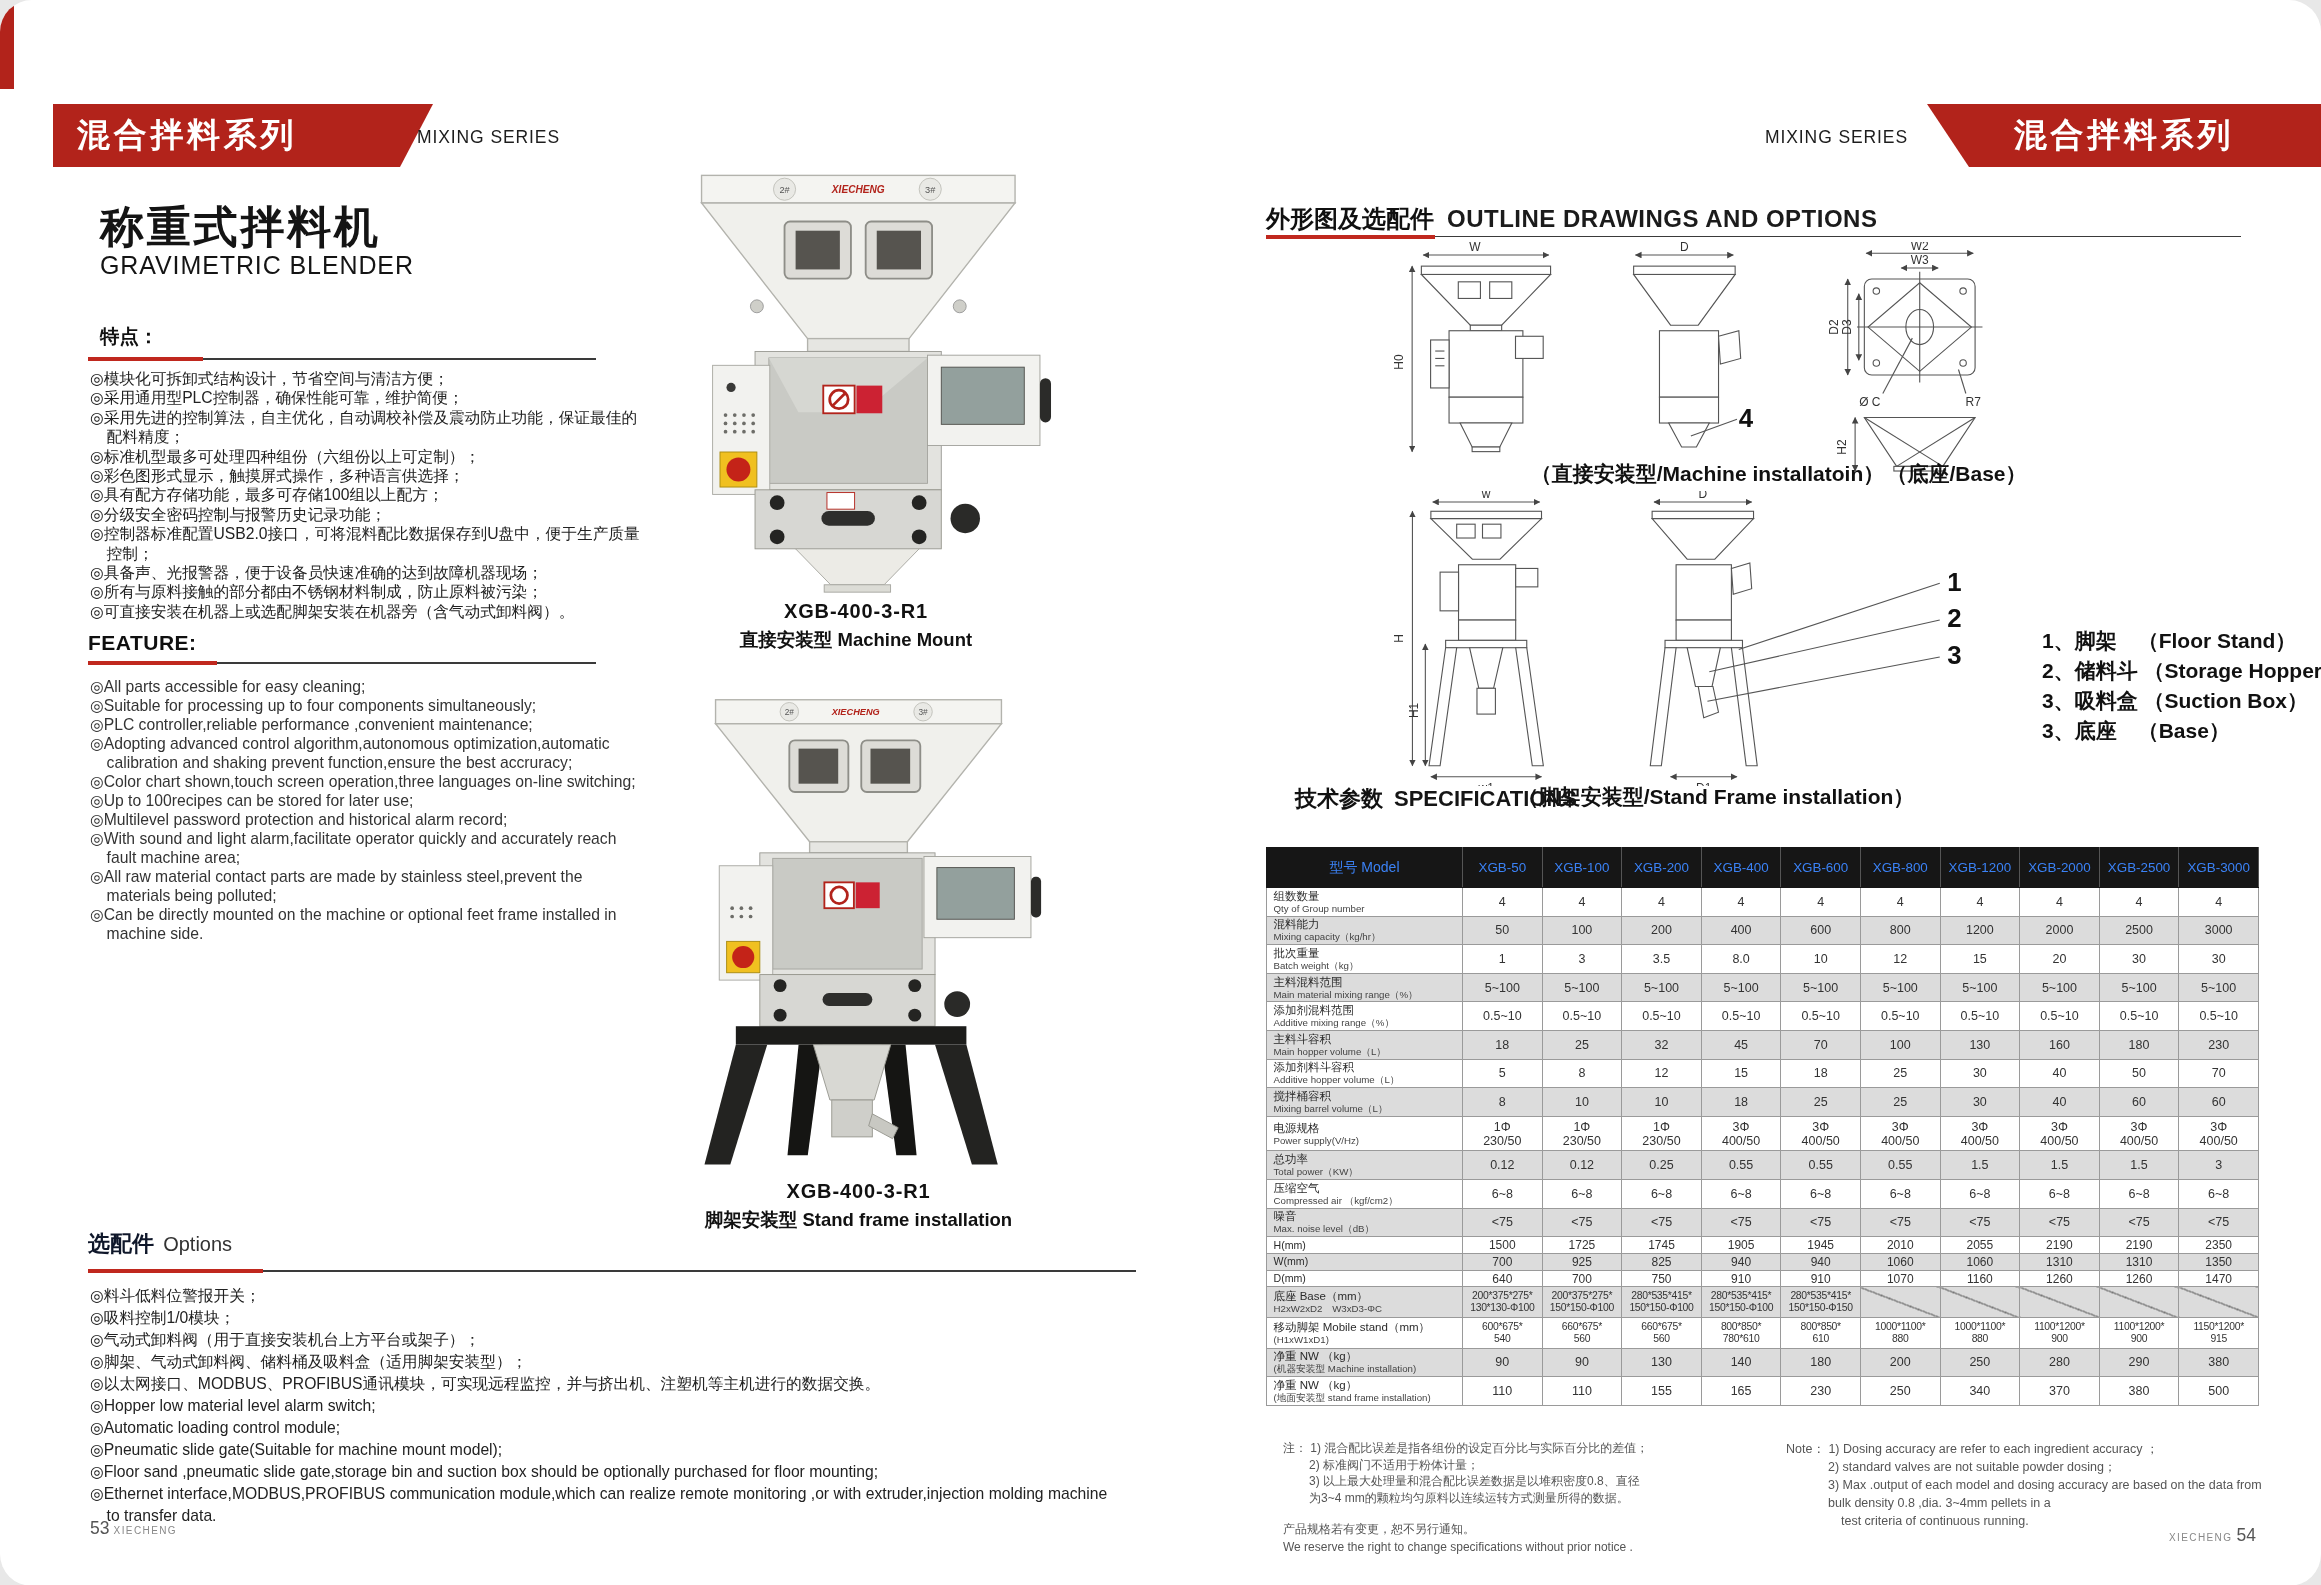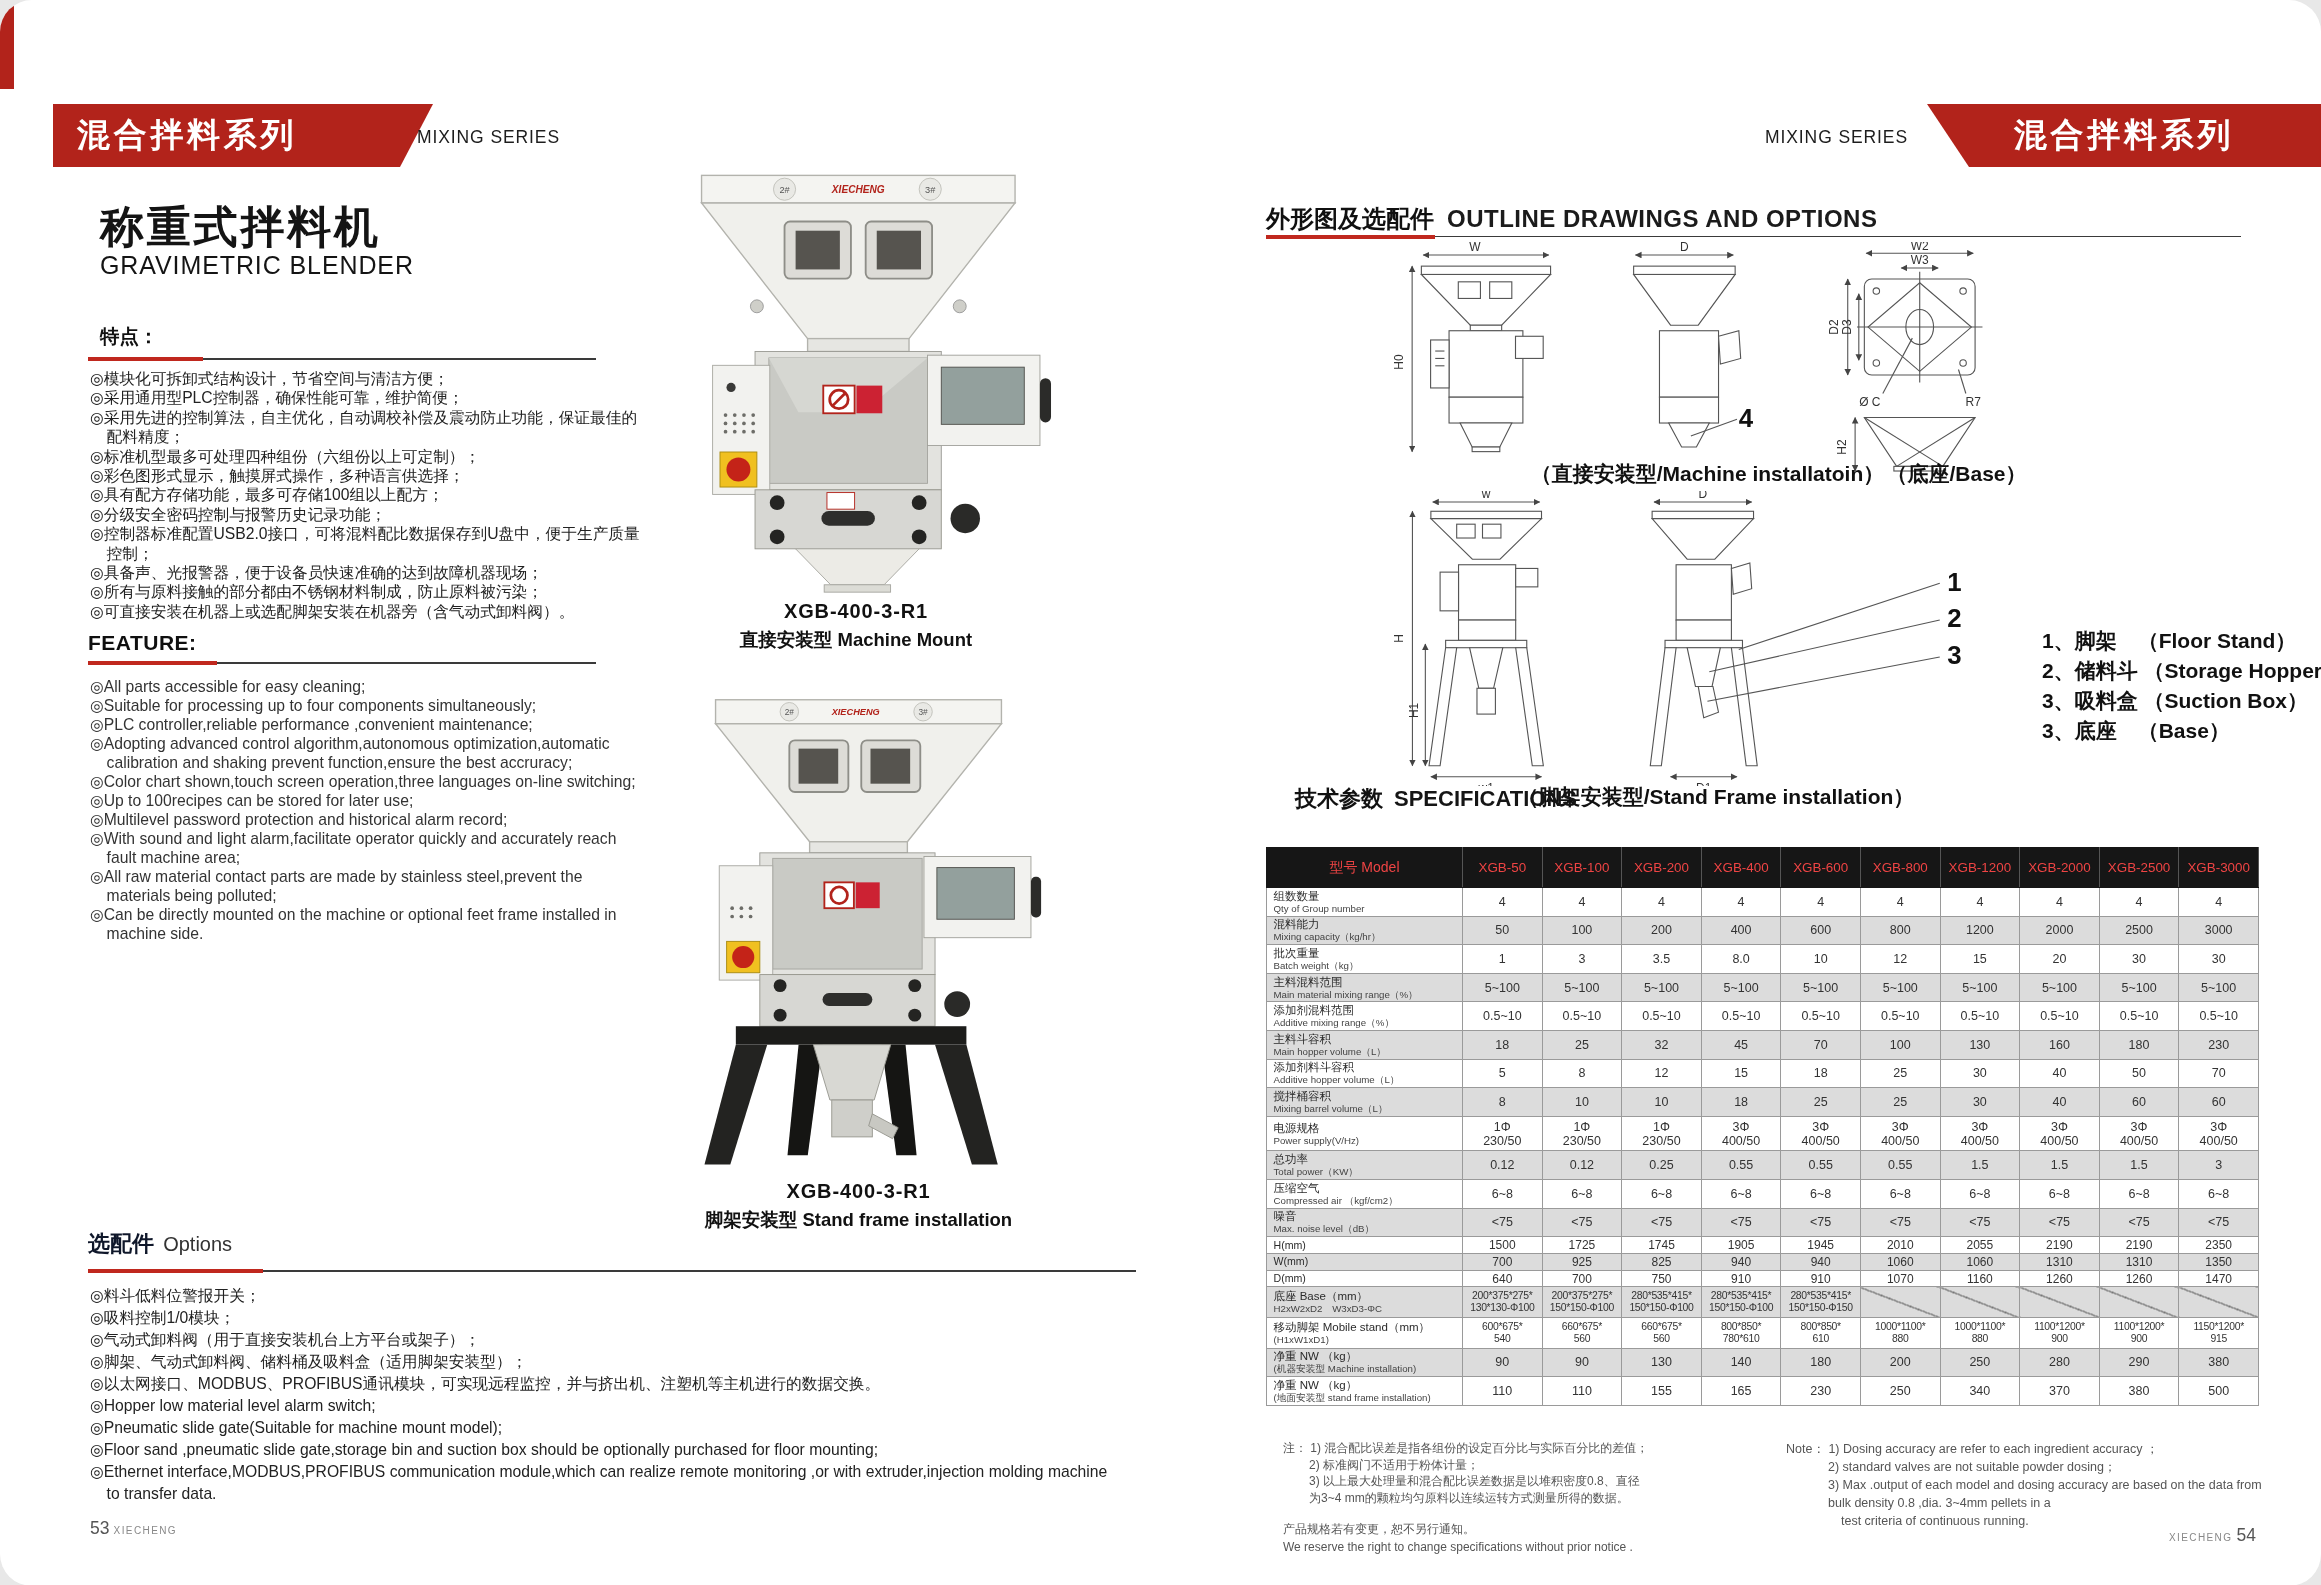--- a/index.html
+++ b/index.html
@@ -37,21 +37,21 @@
   
   .outline-head-cn{font-size:24px;font-weight:bold;color:#101010;}
   .outline-head-en{font-size:24px;font-weight:bold;color:#1b1b1b;margin-left:13px;letter-spacing:0.5px;}
   .draw-caption{font-size:21px;font-weight:600;color:#111;text-align:center;}
   .legend{font-size:21px;font-weight:600;color:#111;line-height:30px;white-space:nowrap;}
   .spec-head-cn{font-size:22px;font-weight:bold;color:#111;}
   .spec-head-en{font-size:22px;font-weight:bold;color:#151515;margin-left:11px;}
   
   table.spec{border-collapse:collapse;table-layout:fixed;width:993px;font-family:"Liberation Sans","DejaVu Sans",sans-serif;}
   table.spec th,table.spec td{border:0.9px solid #9a9a9a;overflow:hidden;}
-  table.spec thead th{background:#161616;color:#ef4444;font-size:13.4px;font-weight:400;
+  table.spec thead th{background:#161616;color:#3b82f6;font-size:13.4px;font-weight:400;
     height:37px;border:0.9px solid #161616;border-right:0.9px solid #555;margin-top:24px;}
   table.spec thead th.lbl{font-size:14px;text-align:center;}
   table.spec tbody tr:nth-child(even){background:#dcdcdc;}
   table.spec tbody tr:nth-child(odd){background:#ffffff;}
   table.spec tbody th{ text-align:left;padding:1.8px 3.7px 1.8px 6.5px;font-weight:400;}
   table.spec tbody th .cn{font-size:11.5px;color:#2b2b2b;line-height:13px;}
   table.spec tbody th .en{font-size:9.7px;color:#444;line-height:11px;}
   table.spec td{text-align:center;font-size:12.5px;color:#333;padding:2.8px 0.9px;line-height:14px;}
   table.spec td.tight{font-size:10.4px;line-height:12px;letter-spacing:-0.3px;}
   table.spec td.diag{background-image:linear-gradient(to top right,transparent 48.8%,#777 48.8%,#777 51.2%,transparent 51.2%);}
@@ -127,20 +127,21 @@
   <div class="abs rule" style="left:88px;top:1270px;width:1048px;">
     <div class="red-seg" style="width:175px;"></div>
   </div>
   <div class="abs options-list" style="left:90px;top:1285px;width:1034px;">
       <div class="list-item">◎料斗低料位警报开关；</div>
       <div class="list-item">◎吸料控制1/0模块；</div>
       <div class="list-item">◎气动式卸料阀（用于直接安装机台上方平台或架子）；</div>
       <div class="list-item">◎脚架、气动式卸料阀、储料桶及吸料盒（适用脚架安装型）；</div>
       <div class="list-item">◎以太网接口、MODBUS、PROFIBUS通讯模块，可实现远程监控，并与挤出机、注塑机等主机进行的数据交换。</div>
       <div class="list-item">◎Hopper low material level alarm switch;</div>
+      <div class="list-item">◎Automatic loading control module;</div>
       <div class="list-item">◎Pneumatic slide gate(Suitable for machine mount model);</div>
       <div class="list-item">◎Floor sand ,pneumatic slide gate,storage bin and suction box should be optionally purchased for floor mounting;</div>
       <div class="list-item">◎Ethernet interface,MODBUS,PROFIBUS communication module,which can realize remote monitoring ,or with extruder,injection molding machine to transfer data.</div>
     </div>
 
   <div class="abs" style="left:90px;top:1518px;">
     <span class="pagenum">53</span>
     <span class="pagebrand">XIECHENG</span>
   </div>
 

